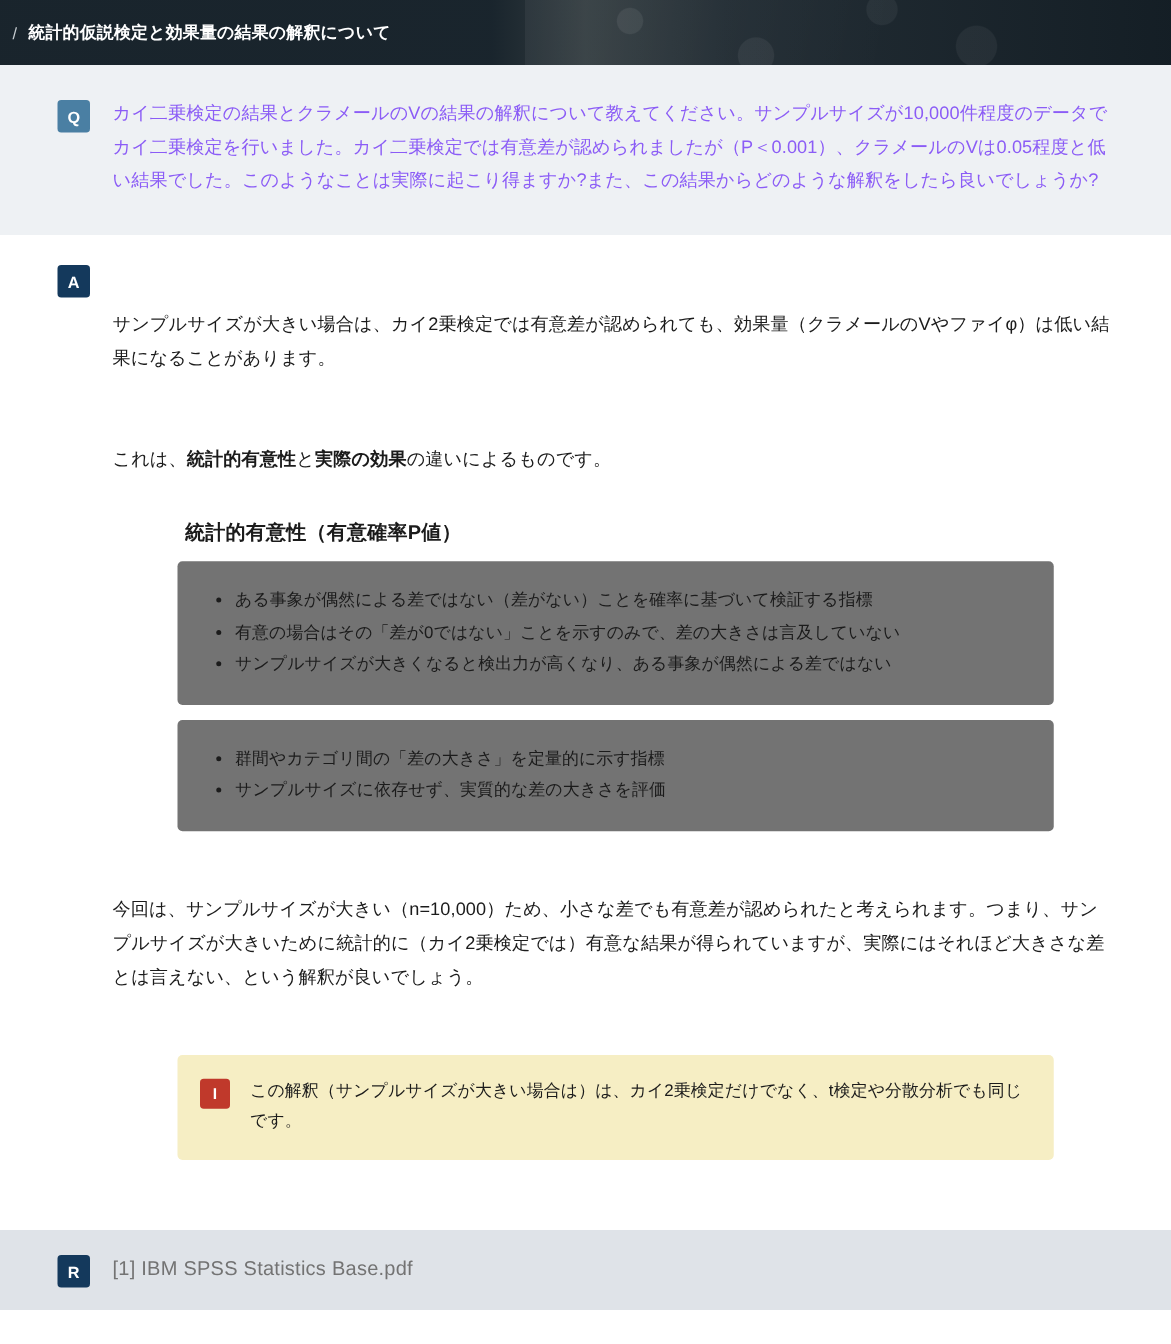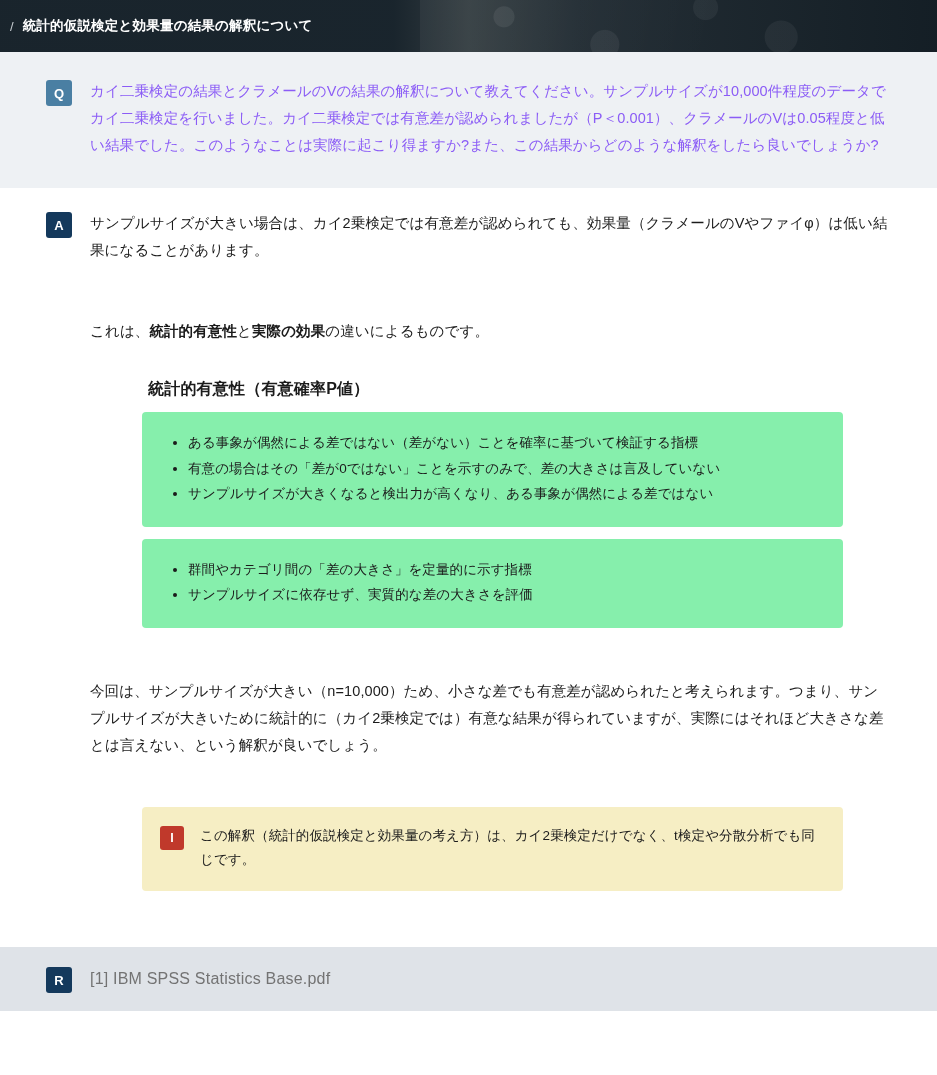--- a/index.html
+++ b/index.html
@@ -103,20 +103,21 @@
     background: #ffffff;
     padding: 22px 46px 0 46px;
     display: flex;
     align-items: flex-start;
     box-sizing: border-box;
   }
   .answer-body {
     margin-left: 18px;
     flex: 1 1 auto;
     min-width: 0;
+    margin-top: 37px;
   }
   .answer-lead {
     font-size: 14.5px;
     line-height: 1.85;
     letter-spacing: 0.1px;
   }
   .answer-sub {
     font-size: 14.5px;
     line-height: 1.85;
     margin-top: 54px;
@@ -124,21 +125,21 @@
   }
   .answer-sub b { font-weight: bold; }
 
   .section-heading {
     font-size: 16px;
     font-weight: bold;
     margin: 34px 0 0 58px;
     letter-spacing: 0.2px;
   }
   .grey-box {
-    background: #86efac;
+    background: #737373;
     border-radius: 4px;
     margin: 12px 48px 0 52px;
     padding: 18px 20px 20px 20px;
     box-sizing: border-box;
   }
   .grey-box ul {
     margin: 0;
     padding-left: 26px;
   }
   .grey-box li {
@@ -228,21 +229,21 @@
         <ul>
           <li>群間やカテゴリ間の「差の大きさ」を定量的に示す指標</li>
           <li>サンプルサイズに依存せず、実質的な差の大きさを評価</li>
         </ul>
       </div>
 
       <div class="closing-para">今回は、サンプルサイズが大きい（n=10,000）ため、小さな差でも有意差が認められたと考えられます。つまり、サンプルサイズが大きいために統計的に（カイ2乗検定では）有意な結果が得られていますが、実際にはそれほど大きさな差とは言えない、という解釈が良いでしょう。</div>
 
       <div class="note-box">
         <div class="badge badge-i">I</div>
-        <div class="note-text">この解釈（統計的仮説検定と効果量の考え方）は、カイ2乗検定だけでなく、t検定や分散分析でも同じです。</div>
+        <div class="note-text">この解釈（サンプルサイズが大きい場合は）は、カイ2乗検定だけでなく、t検定や分散分析でも同じです。</div>
       </div>
 
       <div class="spacer-bottom"></div>
     </div>
   </div>
 
   <div class="reference">
     <div class="badge badge-r">R</div>
     <div class="ref-text">
       <span class="ref-num">[1]</span>

